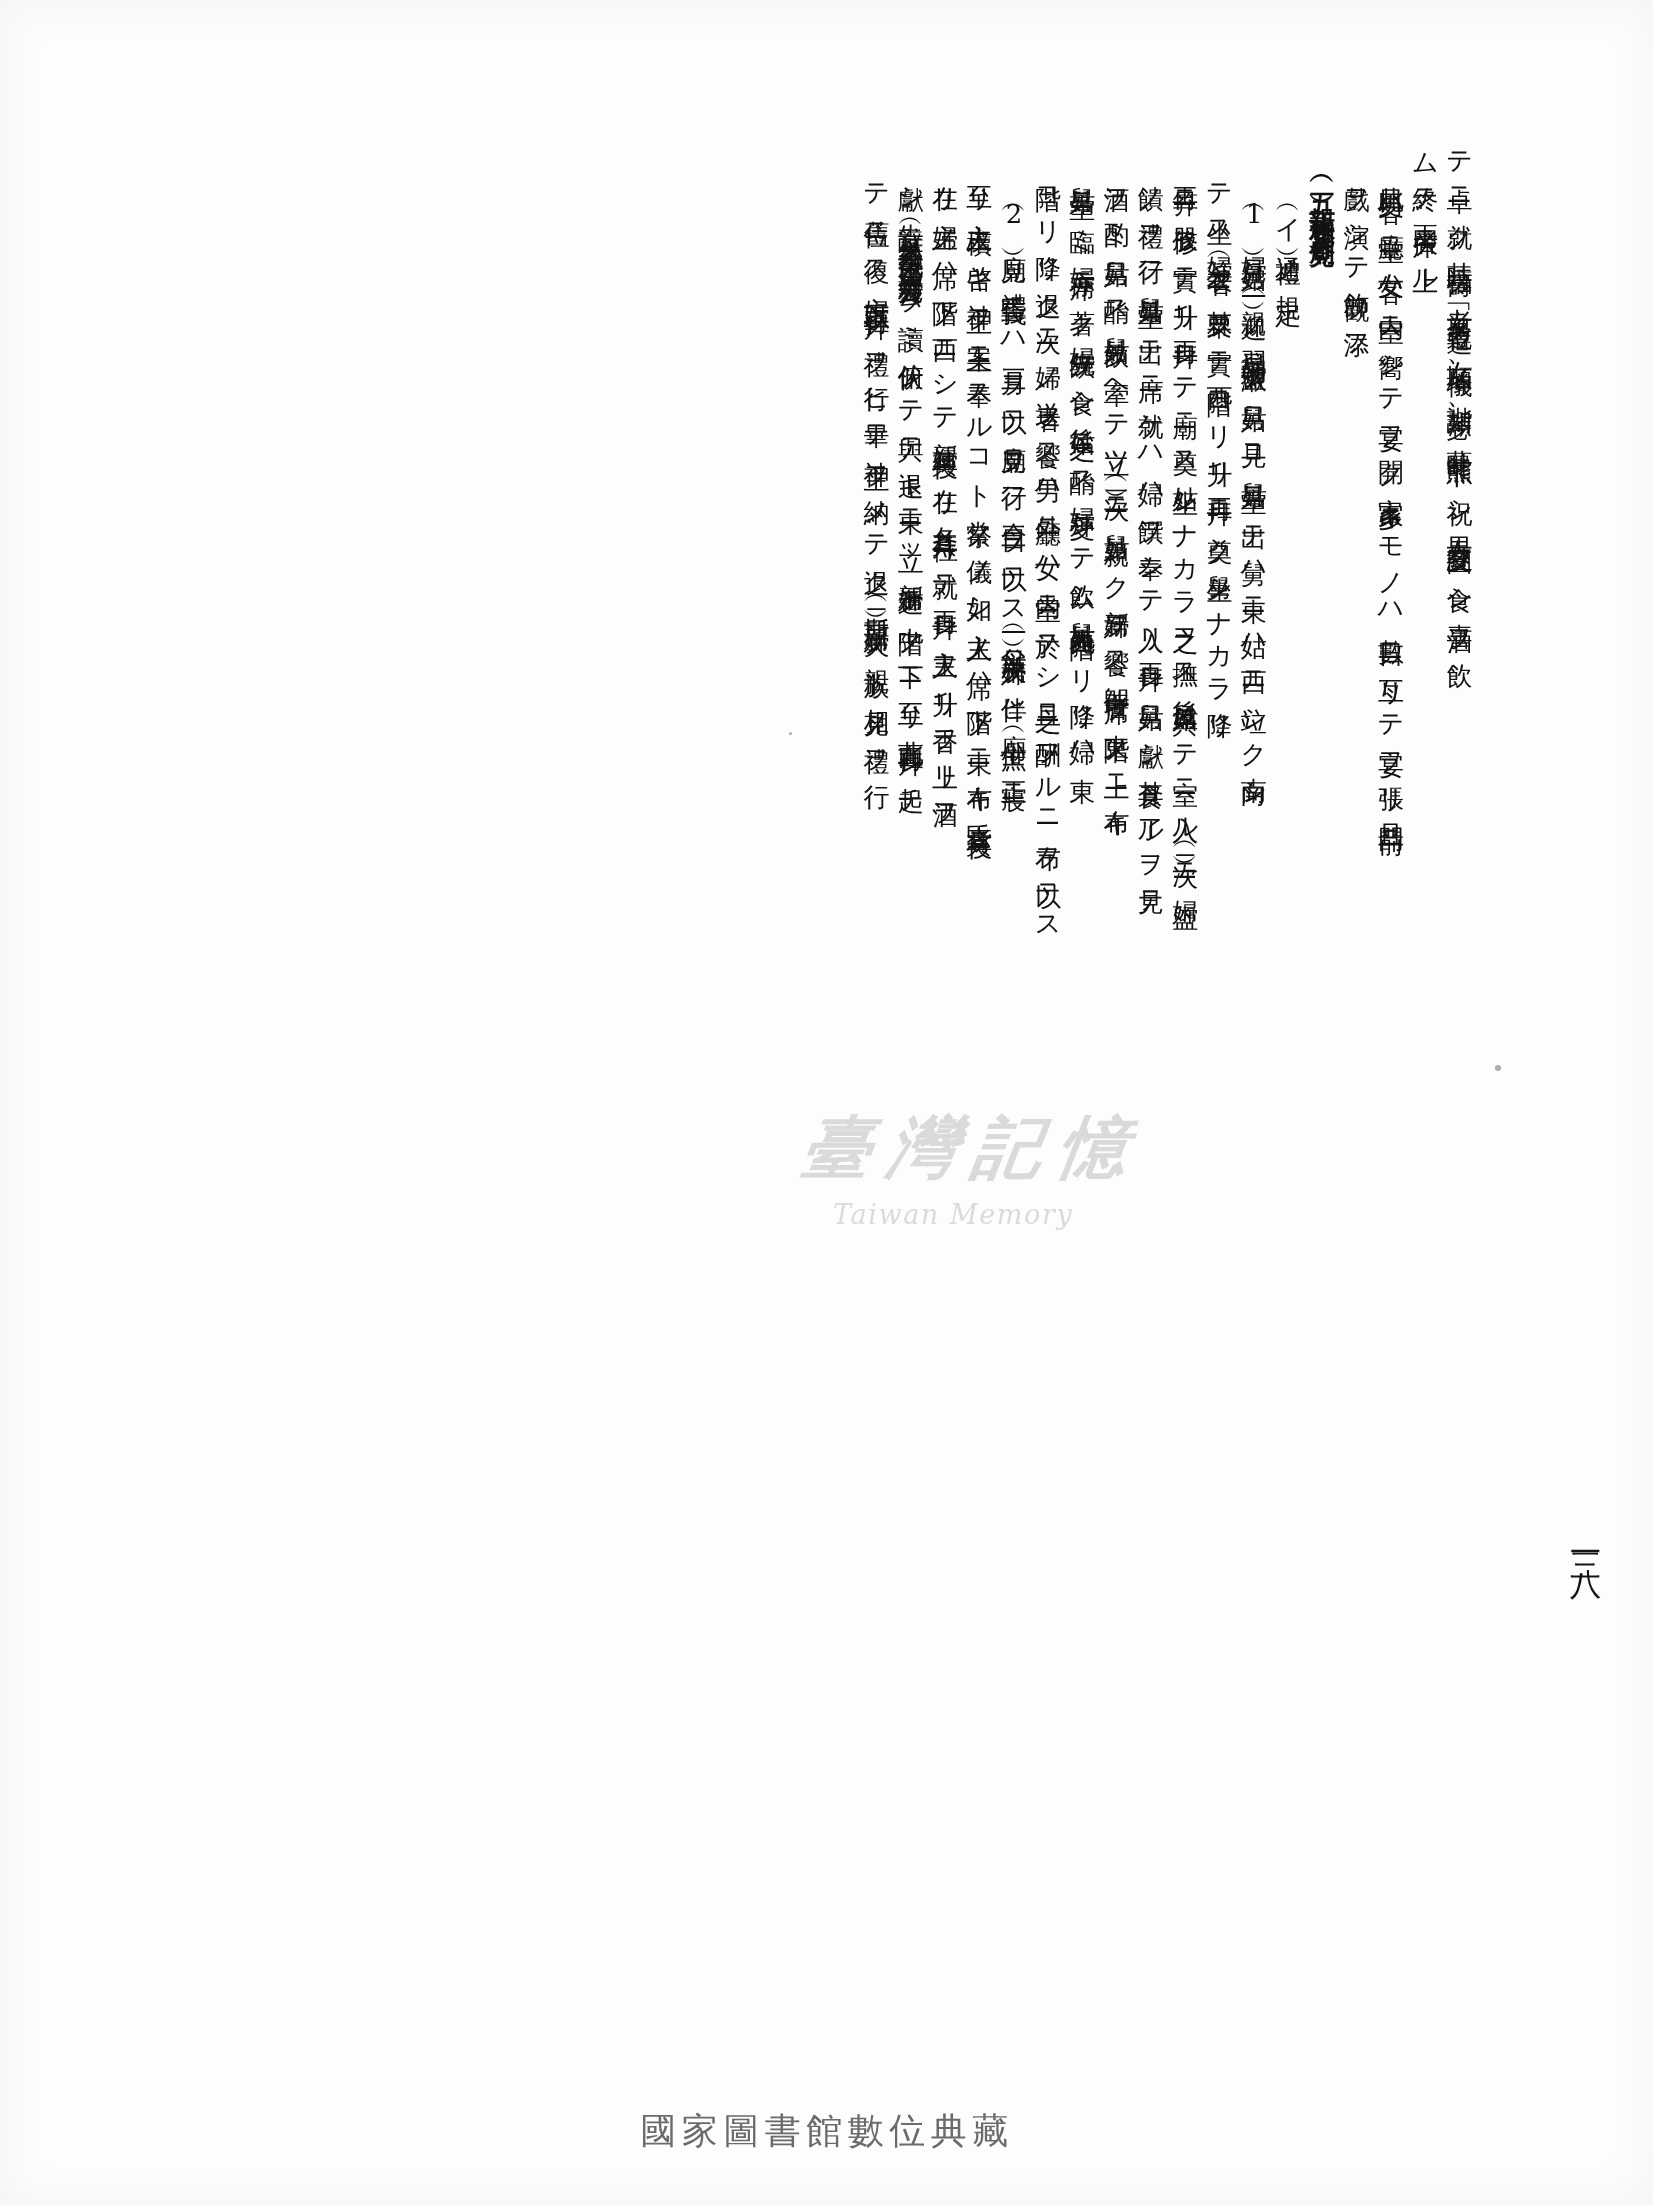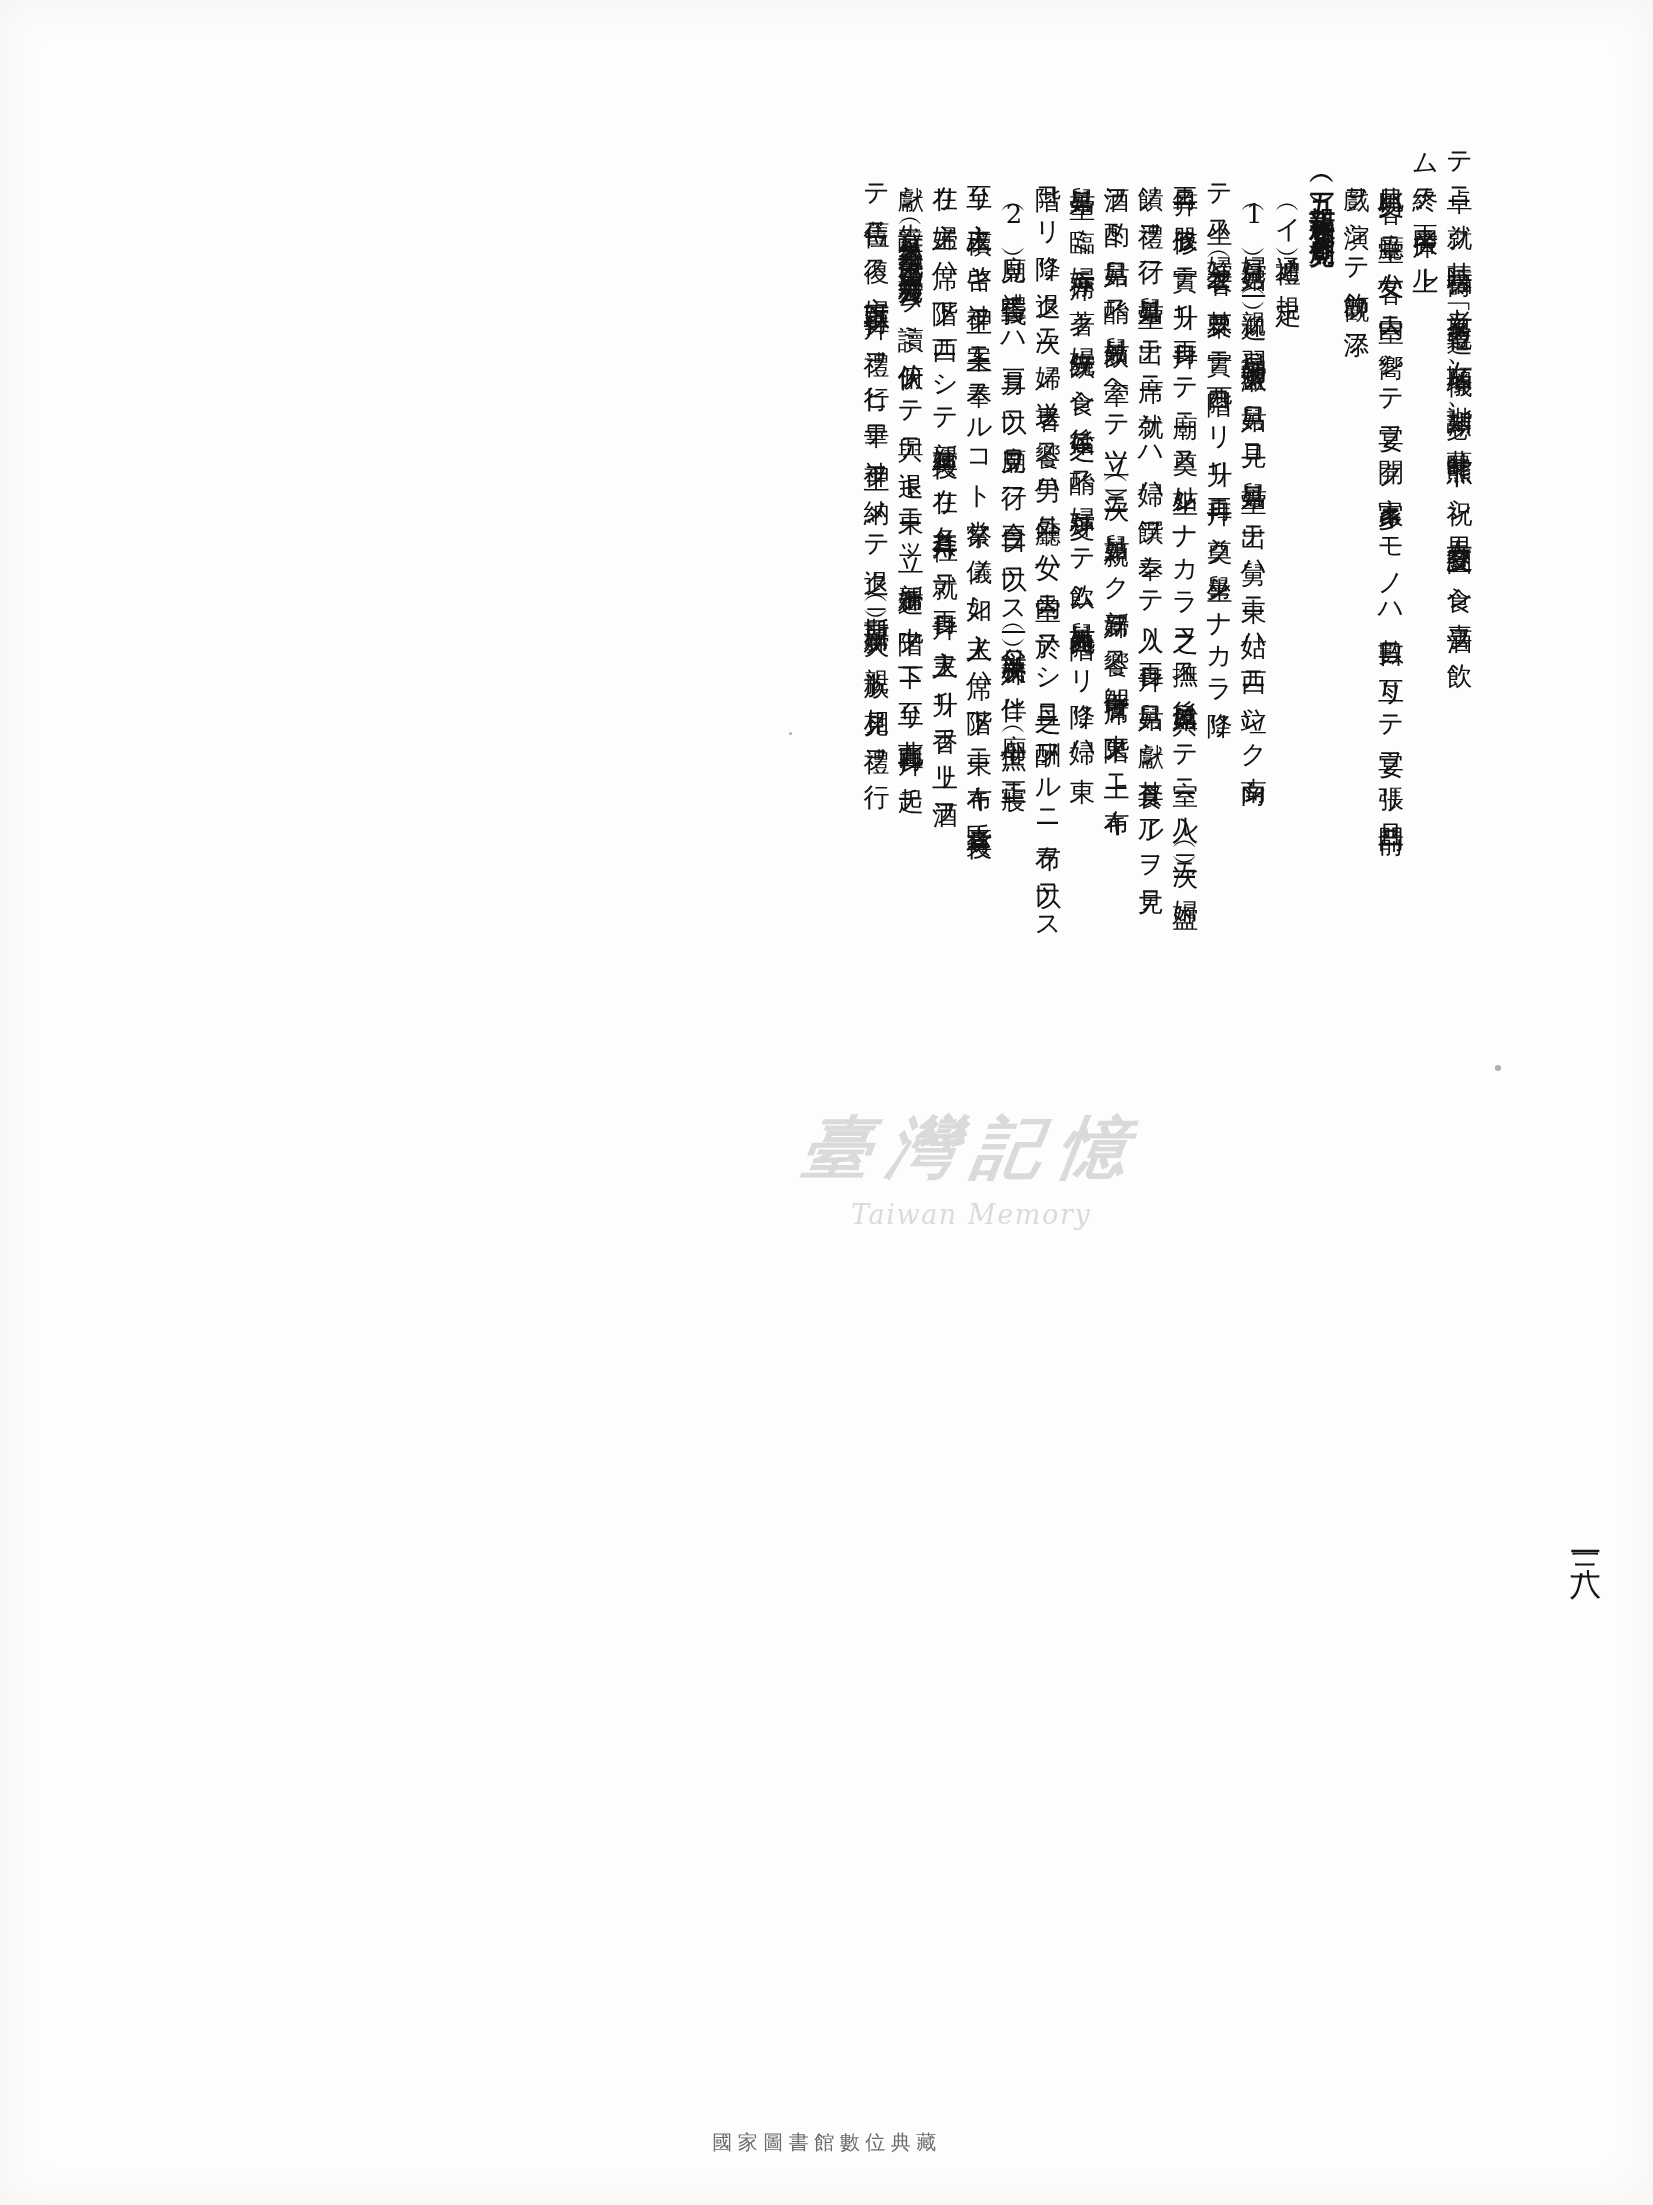--- a/index.html
+++ b/index.html
@@ -96,38 +96,38 @@
     font-size: 68px;
     letter-spacing: 17.3px;
     color: #8c8c8c;
     font-style: italic;
     font-weight: bold;
     white-space: nowrap;
     transform: skewX(-8deg);
   }
   #watermark .wm-latin {
     margin-top: 4.7px;
-    margin-left: 48px;
+    margin-left: 30px;
     font-family: "DejaVu Serif", "Liberation Serif", serif;
     font-size: 27px;
     letter-spacing: 1.6px;
     color: #8c8c8c;
     font-style: italic;
     white-space: nowrap;
   }
 
   
   #footer-stamp {
     position: absolute;
     left: 0;
     right: 0;
     bottom: 49px;
     text-align: center;
     font-family: "DejaVu Serif", "Liberation Serif", serif;
-    font-size: 20px;
+    font-size: 36px;
     letter-spacing: 5.5px;
     color: #6b6b6b;
   }
 
   
   .speck {
     position: absolute;
     background: #6f6f6f;
     border-radius: 50%;
     opacity: 0.55;

